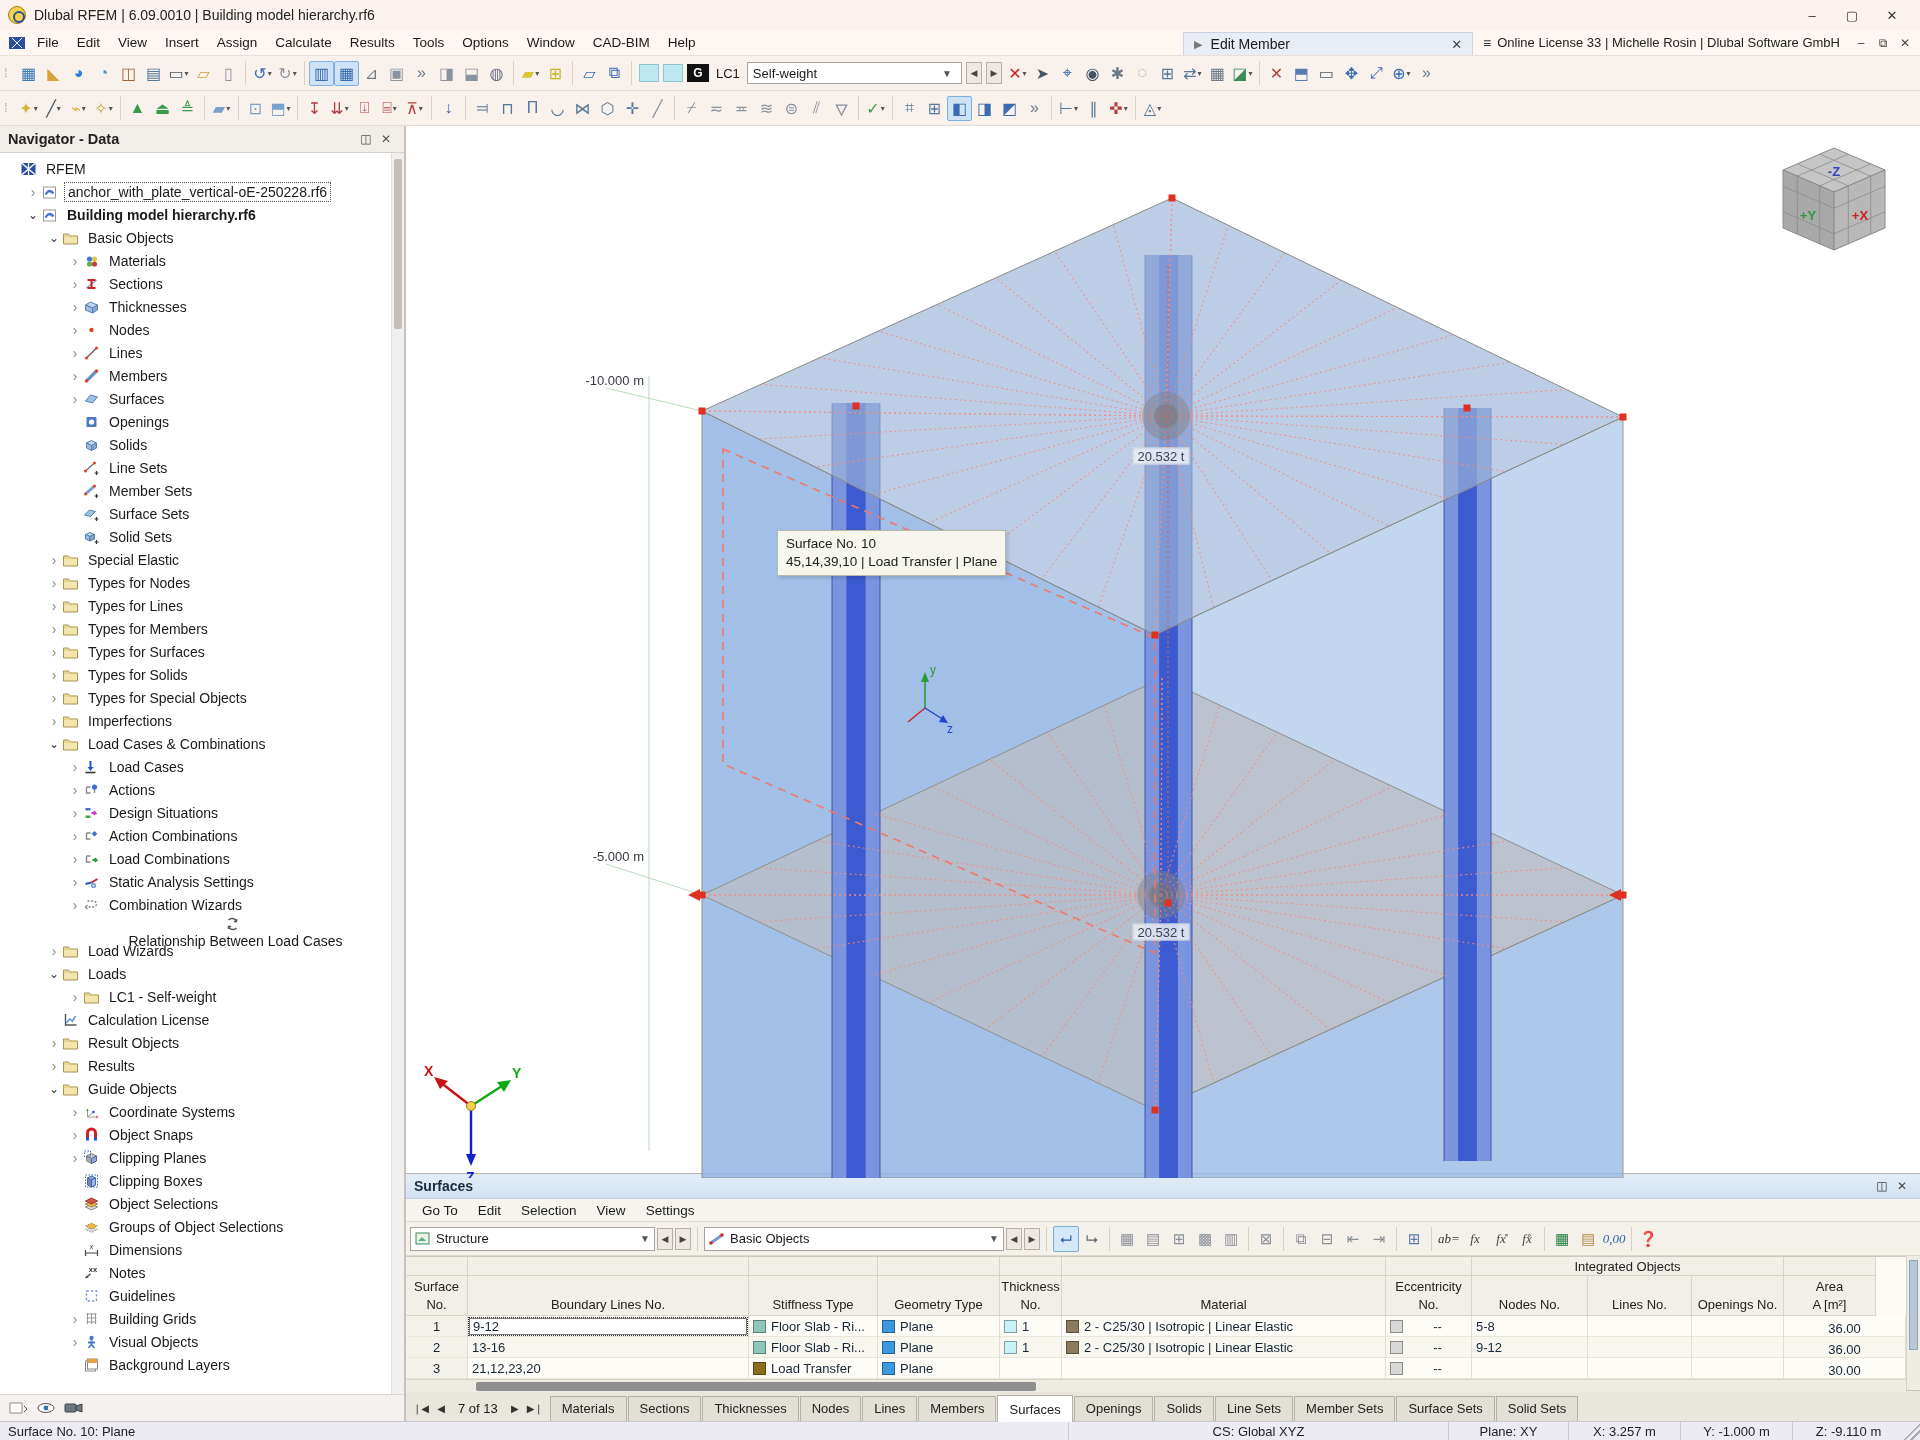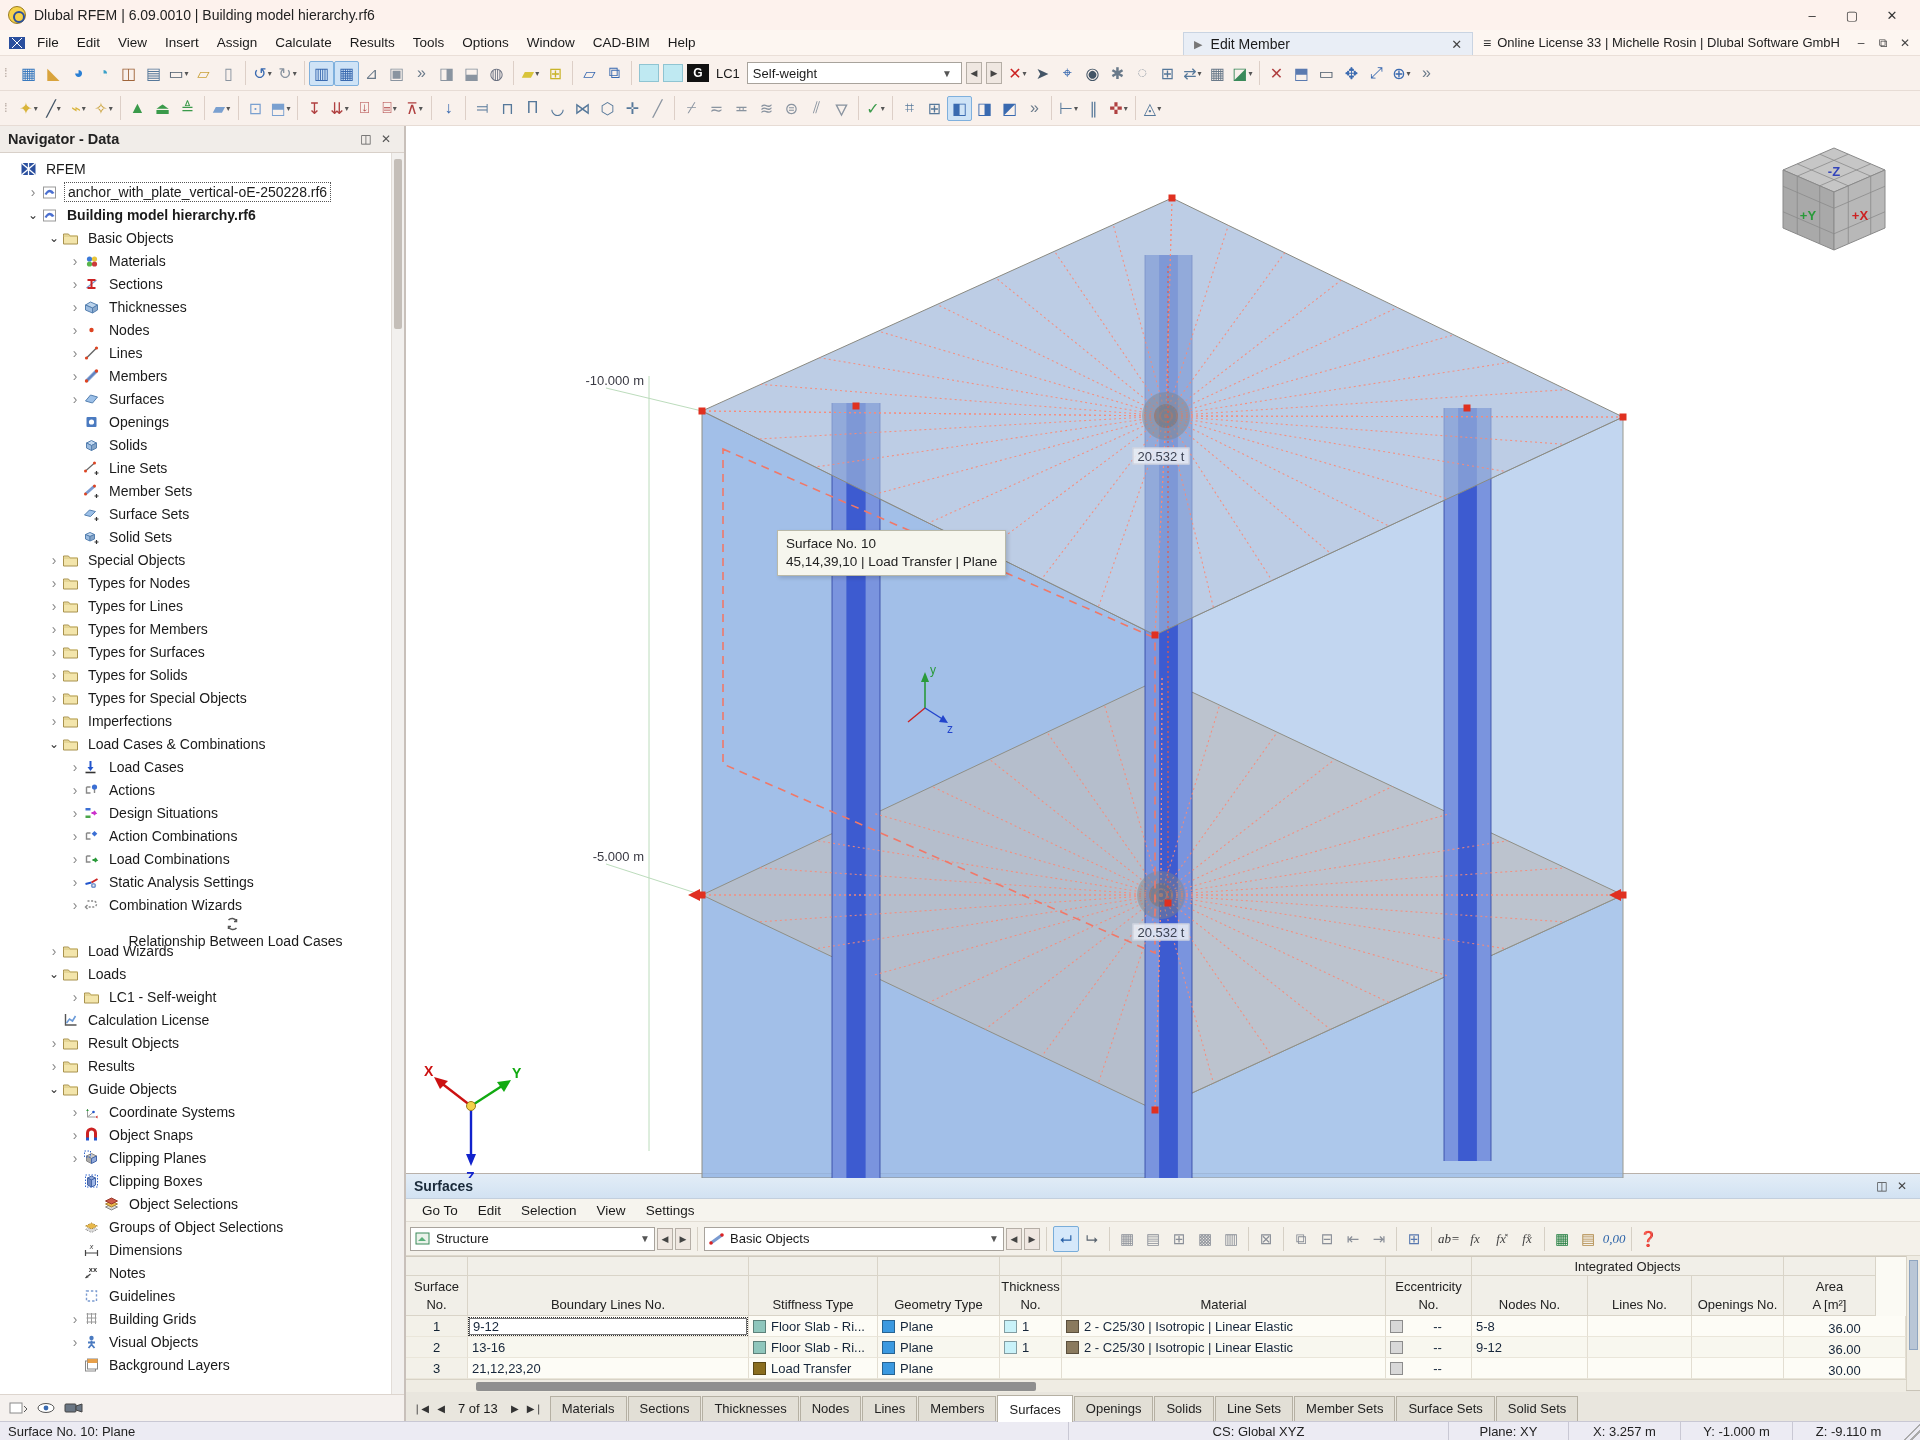--- a/index.html
+++ b/index.html
@@ -468,21 +468,21 @@
                   <path d="M11,13 h4 M13,11 v4" stroke="#333" stroke-width="1.2"></path>
                 </svg></span>
               <span class="lbl">Solid Sets</span>
             </div>
             <div class="trow" style="padding-left: 46px;">
               <span class="arrow" style="font-size: 14px;">›</span>
               <span class="tico"><svg width="17" height="16" viewBox="0 0 16 16">
                   <path d="M1,4 h5 l1.5,2 H15 v8 H1 z" fill="#f3e5ab" stroke="#a8924e"></path>
                   <path d="M1,6 H15" stroke="#d8c680" fill="none"></path>
                 </svg></span>
-              <span class="lbl">Special Objects</span>
+              <span class="lbl">Special Elastic</span>
             </div>
             <div class="trow" style="padding-left: 46px;">
               <span class="arrow" style="font-size: 14px;">›</span>
               <span class="tico"><svg width="17" height="16" viewBox="0 0 16 16">
                   <path d="M1,4 h5 l1.5,2 H15 v8 H1 z" fill="#f3e5ab" stroke="#a8924e"></path>
                   <path d="M1,6 H15" stroke="#d8c680" fill="none"></path>
                 </svg></span>
               <span class="lbl">Types for Nodes</span>
             </div>
             <div class="trow" style="padding-left: 46px;">
@@ -699,21 +699,21 @@
             <div class="trow" style="padding-left: 67px;">
               <span class="arrow"></span>
               <span class="tico"><svg width="17" height="16" viewBox="0 0 16 16">
                   <path d="M4,5 l4,-2 4,2 -4,2 z" fill="#90a8d8" stroke="#4466aa"></path>
                   <path d="M4,5 v7 l4,2 v-7 z" fill="#7088c0" stroke="#4466aa"></path>
                   <path d="M12,5 v7 l-4,2 v-7 z" fill="#a0b8e8" stroke="#4466aa"></path>
                   <rect x="2" y="2" width="12" height="12" fill="none" stroke="#3366cc" stroke-dasharray="1.5 1.5"></rect>
                 </svg></span>
               <span class="lbl">Clipping Boxes</span>
             </div>
-            <div class="trow" style="padding-left: 87px;">
+            <div class="trow" style="padding-left: 67px;">
               <span class="arrow"></span>
               <span class="tico"><svg width="17" height="16" viewBox="0 0 16 16">
                   <path d="M2,11 l6,-3 6,3 -6,3 z" fill="#d8d8d8" stroke="#888"></path>
                   <path d="M2,8 l6,-3 6,3 -6,3 z" fill="#e8b84a" stroke="#a8843a"></path>
                   <path d="M2,5 l6,-3 6,3 -6,3 z" fill="#cc5a4a" stroke="#99392a"></path>
                 </svg></span>
               <span class="lbl">Object Selections</span>
             </div>
             <div class="trow" style="padding-left: 67px;">
               <span class="arrow"></span>

